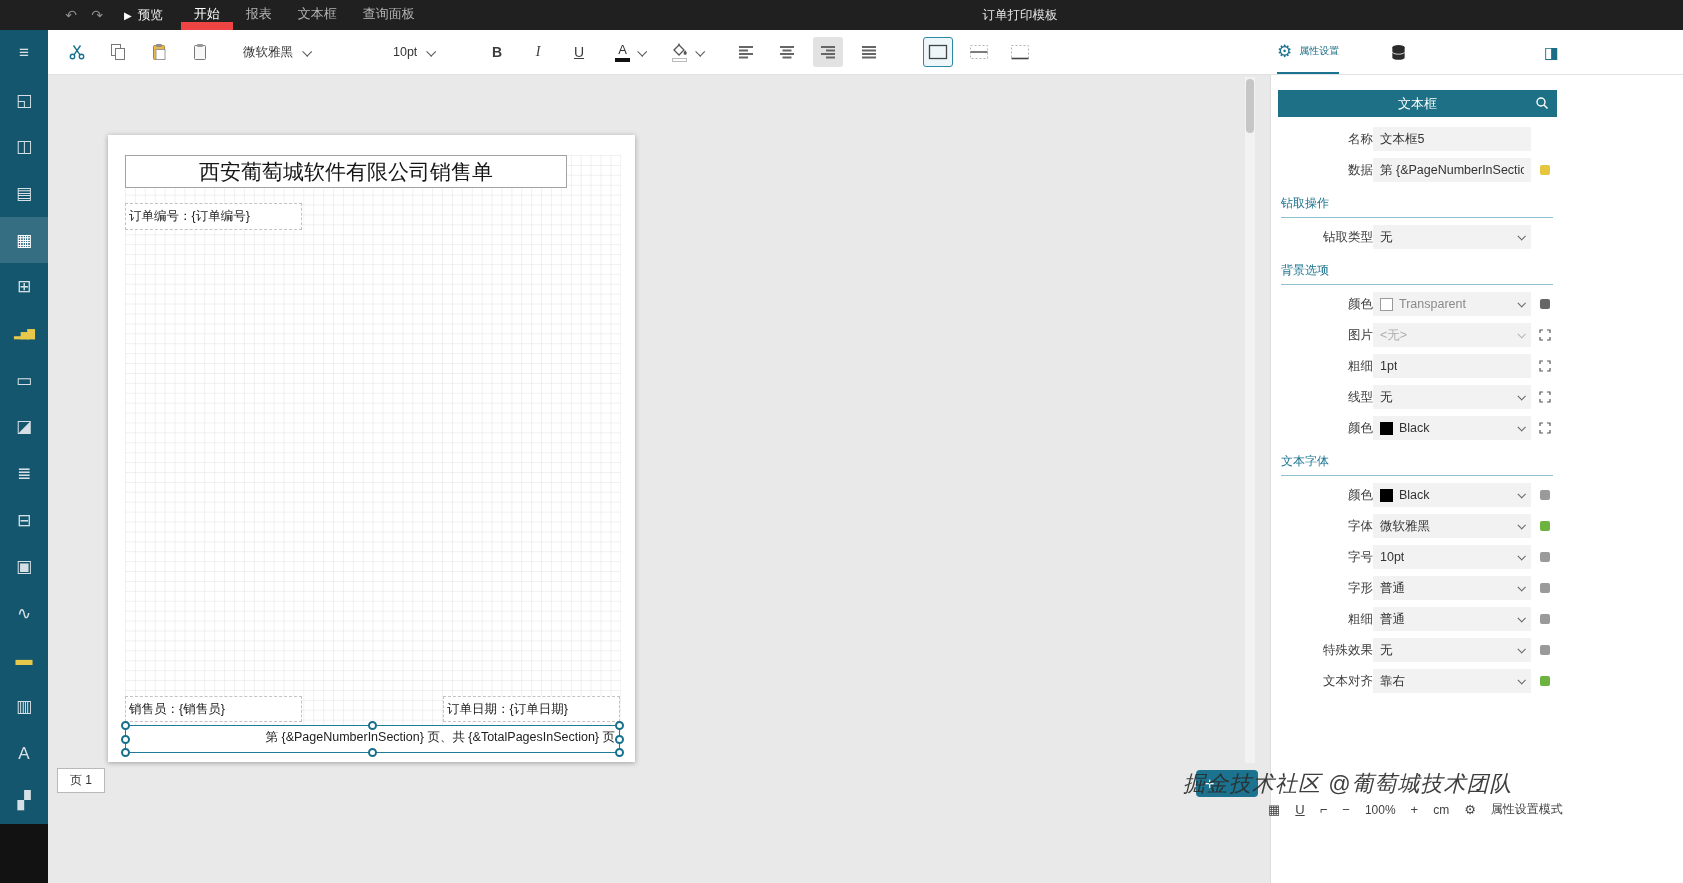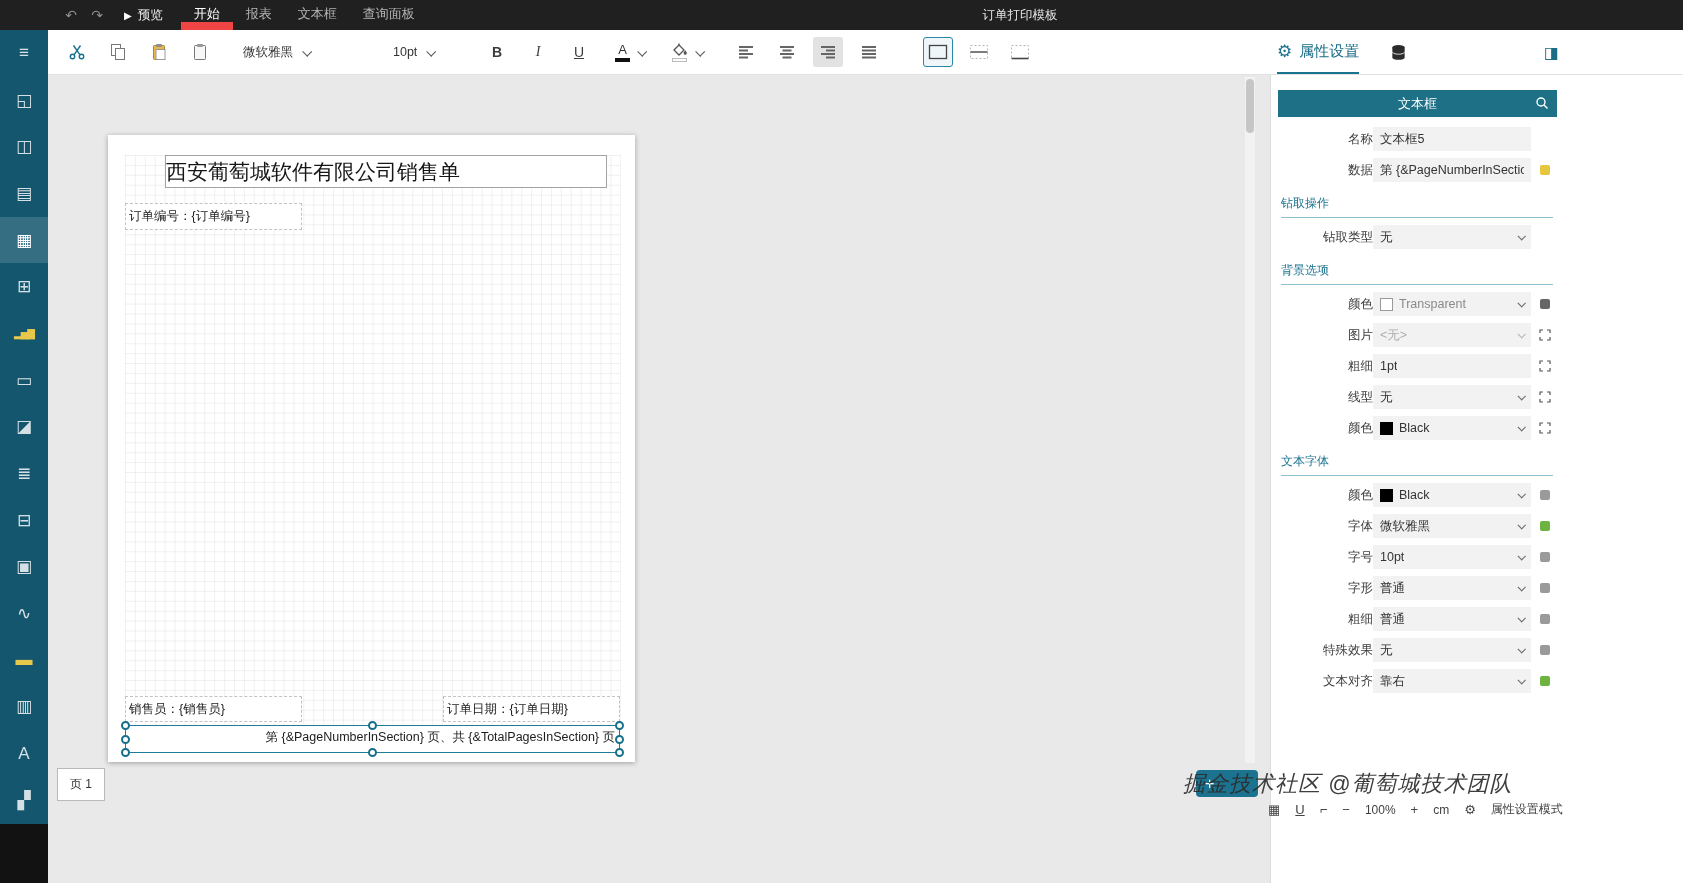--- a/index.html
+++ b/index.html
@@ -49,54 +49,54 @@
   .cbar { width:15px; height:4px; margin-top:2px; }
   .cbar.black { background:#111; }
   .cbar.white { background:#fdfdfd; border:1px solid #bbb; }
   .grp { display:flex; align-items:center; }
   .ml10{margin-left:10px;} .ml20{margin-left:20px;} .ml26{margin-left:26px;} .ml28{margin-left:28px;}
 
   
   .props-tab { position:absolute; left:1229px; top:0; height:44px; display:flex; align-items:center;
                gap:7px; border-bottom:2px solid #1b7390; cursor:pointer; }
   .props-tab .gear { color:#1b7390; font-size:17px; }
-  .props-tab .lbl { color:#1b6d85; font-size:15px; }
+  .props-tab .lbl { color:#1b6d85; font-size:10px; }
   .db-btn { position:absolute; left:1342px; top:0; height:44px; display:flex; align-items:center; cursor:pointer; }
   .collapse-btn { position:absolute; left:1496px; top:0; height:44px; display:flex; align-items:center;
                   color:#1b6d85; font-size:16px; cursor:pointer; }
 
   
   .canvas { position:absolute; left:48px; top:75px; width:1210px; height:808px; background:#e9e9e9; z-index:1; }
   .page { position:absolute; left:60px; top:60px; width:527px; height:627px; background:#ffffff;
           box-shadow:0 1px 5px rgba(0,0,0,.32); }
   .gridarea { position:absolute; left:17px; top:20px; width:496px; height:596px;
       background-image:linear-gradient(to right, rgba(0,0,0,.055) 1px, transparent 1px),
                        linear-gradient(to bottom, rgba(0,0,0,.055) 1px, transparent 1px);
       background-size:9.92px 9.92px; }
   .tbox { position:absolute; font-size:12.5px; color:#1d1d1d; background:transparent; cursor:move; }
   .title-box { left:0; top:0; width:442px; height:33px; border:1px solid #a2a2a2;
-               font-size:21px; line-height:31px; color:#161616; background:#fff;margin-left:40px; }
+               font-size:21px; text-align:center; line-height:31px; color:#161616; background:#fff; }
   .order-box { left:0; top:48px; width:177px; height:27px; border:1px dashed #c3c3c3;
                line-height:25px; padding-left:3px; background:#fff; }
   .seller-box { left:0; top:541px; width:177px; height:26px; border:1px dashed #c3c3c3;
                 line-height:24px; padding-left:3px; background:#fff; }
   .date-box { left:318px; top:541px; width:177px; height:26px; border:1px dashed #c3c3c3;
               line-height:24px; padding-left:3px; background:#fff; }
   .footer-box { left:0; top:570px; width:495px; height:28px; border:1px solid #1f7c97;
                 text-align:right; line-height:22px; padding-right:4px; background:#fff; }
   .hdl { position:absolute; width:9px; height:9px; border-radius:50%; background:#ffffff;
          border:2px solid #16708c; z-index:3; }
   .hdl.tl{left:-5px;top:-5px;} .hdl.tm{left:calc(50% - 4.5px);top:-5px;} .hdl.tr{right:-5px;top:-5px;}
   .hdl.ml{left:-5px;top:calc(50% - 4.5px);} .hdl.mr{right:-5px;top:calc(50% - 4.5px);}
   .hdl.bl{left:-5px;bottom:-5px;} .hdl.bm{left:calc(50% - 4.5px);bottom:-5px;} .hdl.br{right:-5px;bottom:-5px;}
 
   .vscroll { position:absolute; left:1197px; top:2px; width:10px; height:686px; background:#f2f2f2; }
   .vthumb { position:absolute; left:1px; top:2px; width:8px; height:54px; background:#c6c6c6; border-radius:4px; }
 
-  .pagetab { position:absolute; left:9px; top:693px; width:48px; height:33px; background:#ffffff;
+  .pagetab { position:absolute; left:9px; top:693px; width:48px; height:25px; background:#ffffff;
              border:1px solid #b9b9b9; display:flex; align-items:center; justify-content:center;
              font-size:12px; color:#333; cursor:pointer; }
   .fab { position:absolute; left:1148px; top:695px; width:62px; height:27px; background:#1b7390;
          border-radius:4px; color:#fff; display:flex; align-items:center; justify-content:flex-start;
          padding-left:9px; font-size:16px; cursor:pointer; }
 
   
   .rightpanel { position:absolute; left:1270px; top:75px; width:413px; height:808px; background:#ffffff;
                 border-left:1px solid #ddd; z-index:2; }
   .ptitlebar { position:relative; margin:15px 7px 10px 7px; width:279px; height:27px; background:#1d7085;

